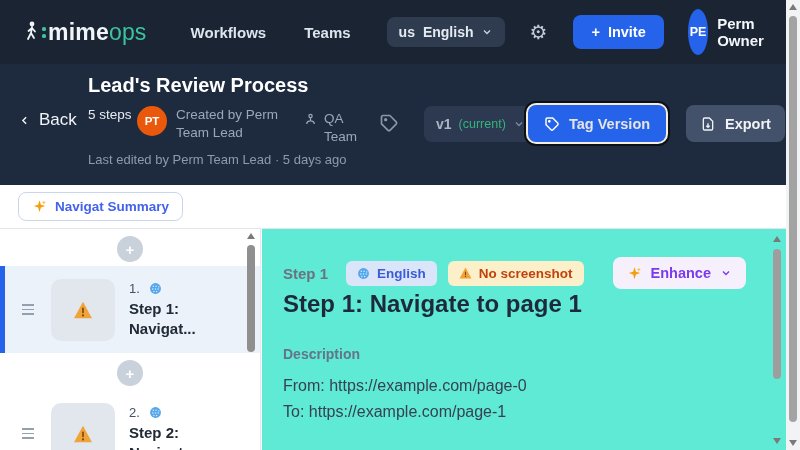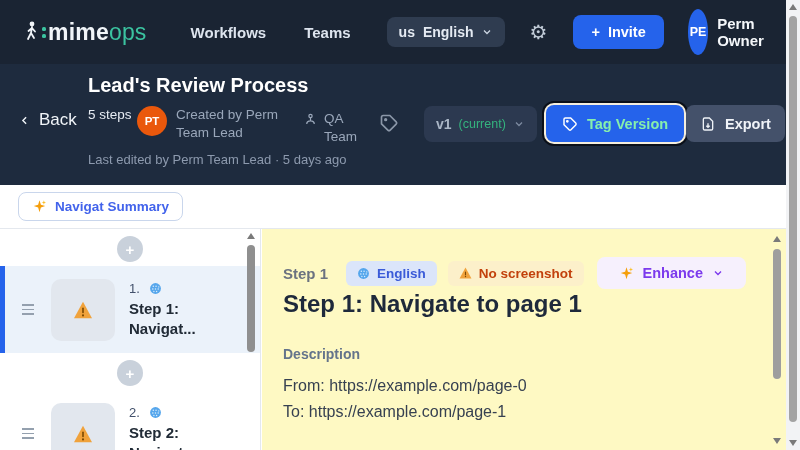--- a/index.html
+++ b/index.html
@@ -46,22 +46,22 @@
                     justify-content:center; flex:0 0 auto; }
   .creator-label { width:122px; color:#9aa7ba; font-size:13.5px; line-height:18px; }
   .team { position:absolute; left:303px; top:46px; display:flex; gap:6px; color:#9aa7ba; font-size:13.5px; }
   .team-label { width:42px; line-height:18px; }
   .tag-icon-plain { position:absolute; left:379px; top:49px; }
   .version-select { position:absolute; left:424px; top:42px; height:36px; background:#2c3950;
                     border-radius:8px; display:flex; align-items:center; gap:7px; padding:0 12px;
                     cursor:pointer; }
   .version-v { color:#aab6c6; font-size:14px; font-weight:700; }
   .version-cur { color:#34b37e; font-size:12.5px; }
-  .btn-tag-version { position:absolute; left:546px; top:41px; height:37px; background:#2563eb;
-                     border:none; border-radius:8px; color:#86efac; font-size:14.5px; font-weight:600;
+  .btn-tag-version { position:absolute; left:528px; top:41px; height:37px; background:#2563eb;
+                     border:none; border-radius:8px; color:#e5e5e5; font-size:14.5px; font-weight:600;
                      display:flex; align-items:center; gap:9px; padding:0 16px; cursor:pointer;
                      font-family:inherit; box-shadow:0 0 0 2px #f5eedd, 0 0 0 4px #0a0f18; }
   .btn-export { position:absolute; left:686px; top:41px; height:37px; background:#44516a;
                 border:none; border-radius:8px; color:#f0f3f8; font-size:14.5px; font-weight:600;
                 display:flex; align-items:center; gap:9px; padding:0 14px; cursor:pointer;
                 font-family:inherit; }
   .last-edited { position:absolute; left:88px; top:88px; color:#8d9aae; font-size:13px; }
 
   
   .summary-bar { position:absolute; top:185px; left:0; width:786px; height:44px; background:#fff;
@@ -88,32 +88,32 @@
   .step-num-row { display:flex; align-items:center; gap:9px; font-size:13px; color:#42506b; }
   .step-title { margin-top:3px; font-size:15px; font-weight:600; color:#212b36; line-height:20px; }
 
   
   .side-scroll { position:absolute; top:0; right:3px; width:12px; height:221px; }
   .side-scroll .arrow-up { position:absolute; top:4px; left:2px; }
   .side-scroll .thumb { position:absolute; top:16px; left:2px; width:8px; height:107px;
                         background:#8f8f8f; border-radius:4px; cursor:pointer; }
 
   
-  .content { position:absolute; top:229px; left:262px; width:524px; height:221px; background:#fef9c3;
+  .content { position:absolute; top:229px; left:262px; width:524px; height:221px; background:#5eead4;
              overflow:hidden; }
   .content-inner { padding:28px 40px 0 21px; }
   .badge-row { display:flex; align-items:center; }
   .step-label { font-size:15px; font-weight:700; color:#6b7280; }
   .badge { display:flex; align-items:center; gap:7px; border-radius:6px; padding:5px 11px;
            font-size:13.5px; font-weight:600; }
   .badge-captured { margin-left:18px; background:#dbe5fa; color:#3b5bd8; }
   .badge-noshot { margin-left:11px; background:#fcf0ca; color:#c2410c; }
   .enhance-btn { margin-left:auto; background:#f6f0fd; border:none; border-radius:8px;
                  color:#7c3aed; font-size:14.5px; font-weight:700; display:flex; align-items:center;
-                 gap:9px; padding:8px 22px; cursor:pointer; font-family:inherit; }
+                 gap:9px; padding:8px 14px; cursor:pointer; font-family:inherit; }
   .step-heading { margin-top:1px; font-size:24px; font-weight:700; color:#1e293b; }
   .desc-label { margin-top:28px; font-size:14px; font-weight:700; color:#64748b; }
   .desc-lines { margin-top:11px; font-size:16px; color:#374151; line-height:26px; }
 
   
   .content-scroll { position:absolute; top:0; right:3px; width:12px; height:221px; }
   .content-scroll .arrow-up { position:absolute; top:7px; left:2px; }
   .content-scroll .thumb { position:absolute; top:20px; left:2px; width:8px; height:130px;
                            background:#9e9e9e; border-radius:4px; cursor:pointer; }
   .content-scroll .arrow-dn { position:absolute; bottom:6px; left:2px; }

